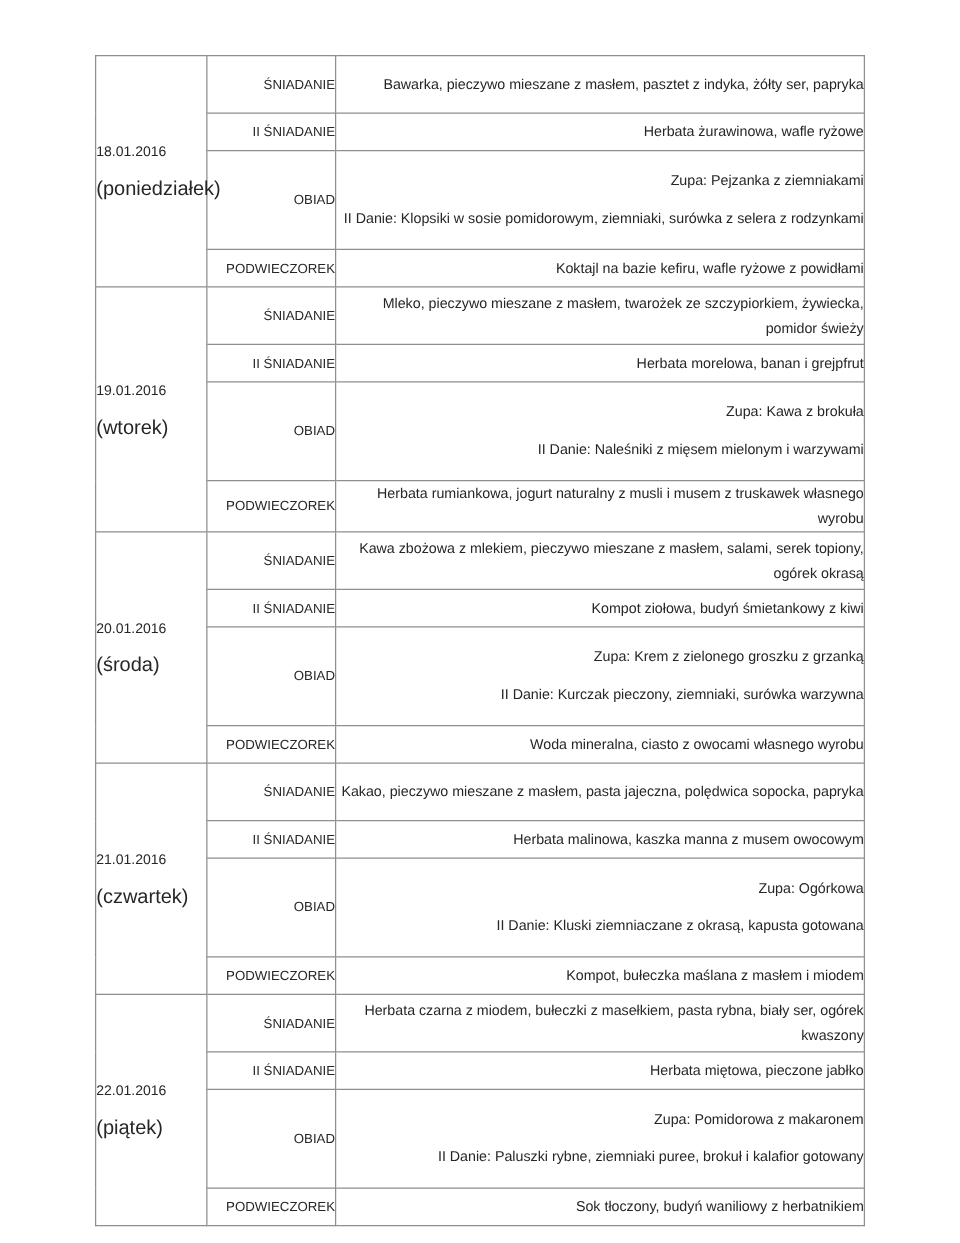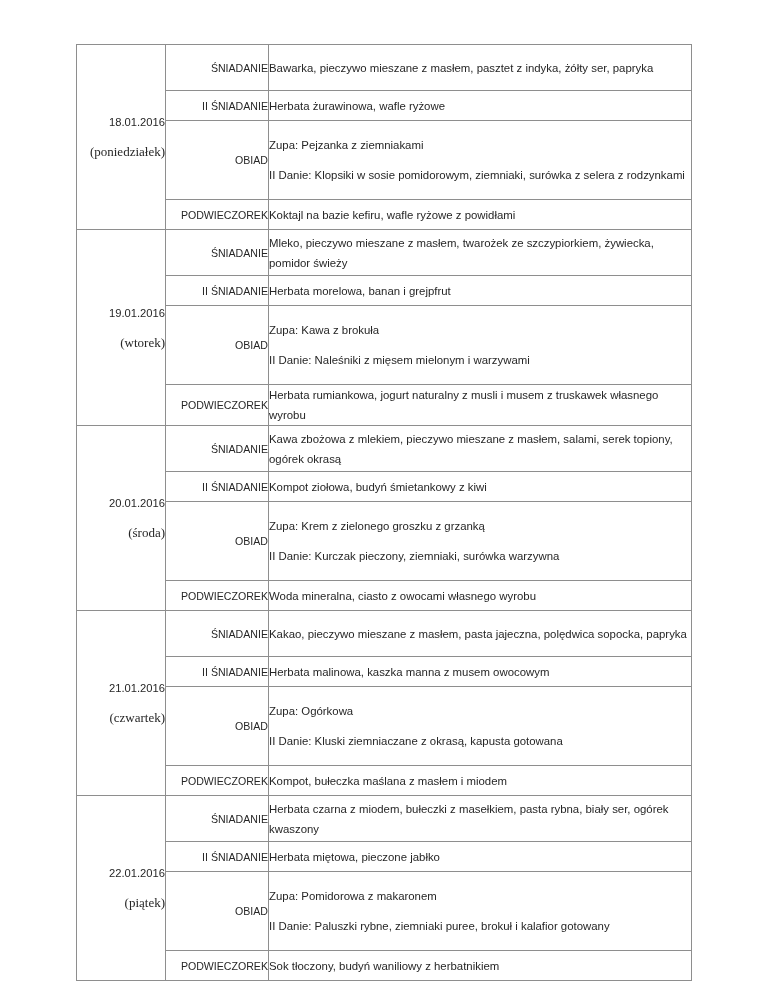--- a/index.html
+++ b/index.html
@@ -37,52 +37,51 @@
     padding: 0;
   }
 
   
   col.col-date { width: 89px; }
   col.col-meal { width: 103px; }
   col.col-desc { width: 423px; }
 
   
   td.date-cell {
-    text-align: right;
+    text-align: left;
     vertical-align: middle;
     padding: 4px 4px;
     margin-top: 23px;
   }
   .date-line {
     font-size: 11.2px;
     line-height: 30px;
     color: #262626;
     white-space: nowrap;
   }
   .day-line {
-    font-size: 13px;
+    font-size: 16px;
     line-height: 30px;
     color: #262626;
     white-space: nowrap;
-    font-family: Liberation Serif, serif;
   }
 
   
   td.meal-cell {
     text-align: right;
     vertical-align: middle;
     font-size: 10.6px;
     color: #262626;
     padding: 6px 3px;
     white-space: nowrap;
   }
 
   
   td.desc-cell {
-    text-align: left;
+    text-align: right;
     vertical-align: middle;
     font-size: 11.4px;
     color: #262626;
     padding: 7px 8px 7px 7px;
     line-height: 20px;
   }
   td.desc-cell p {
     margin: 0;
     padding: 0;
   }

